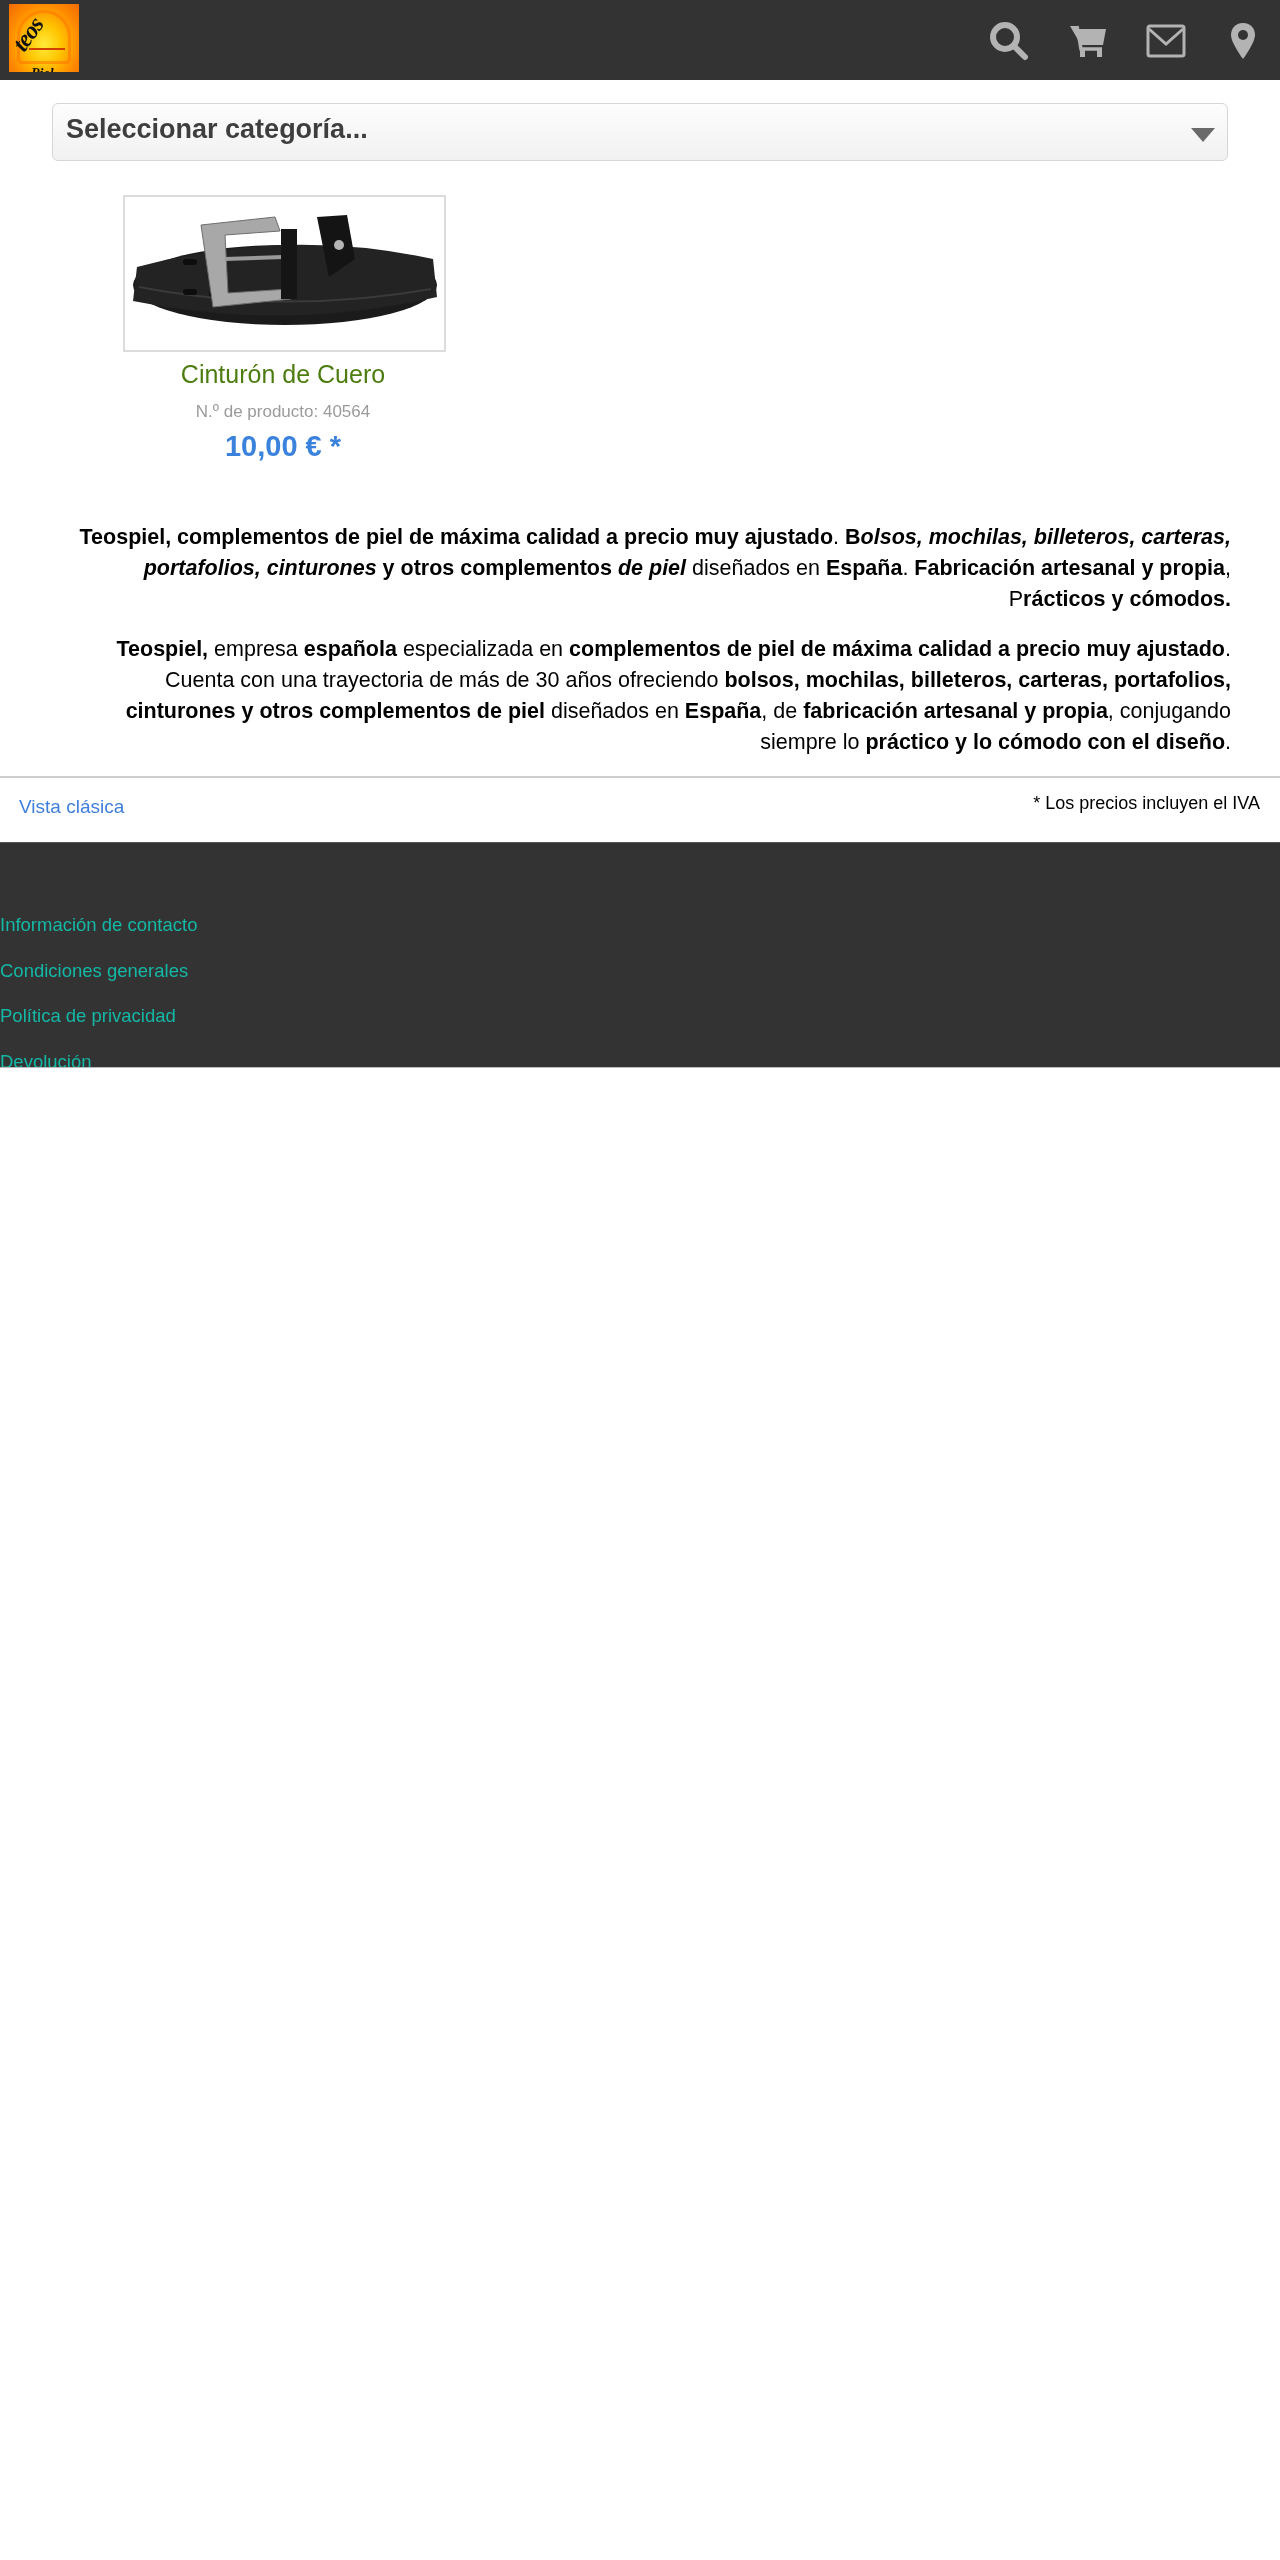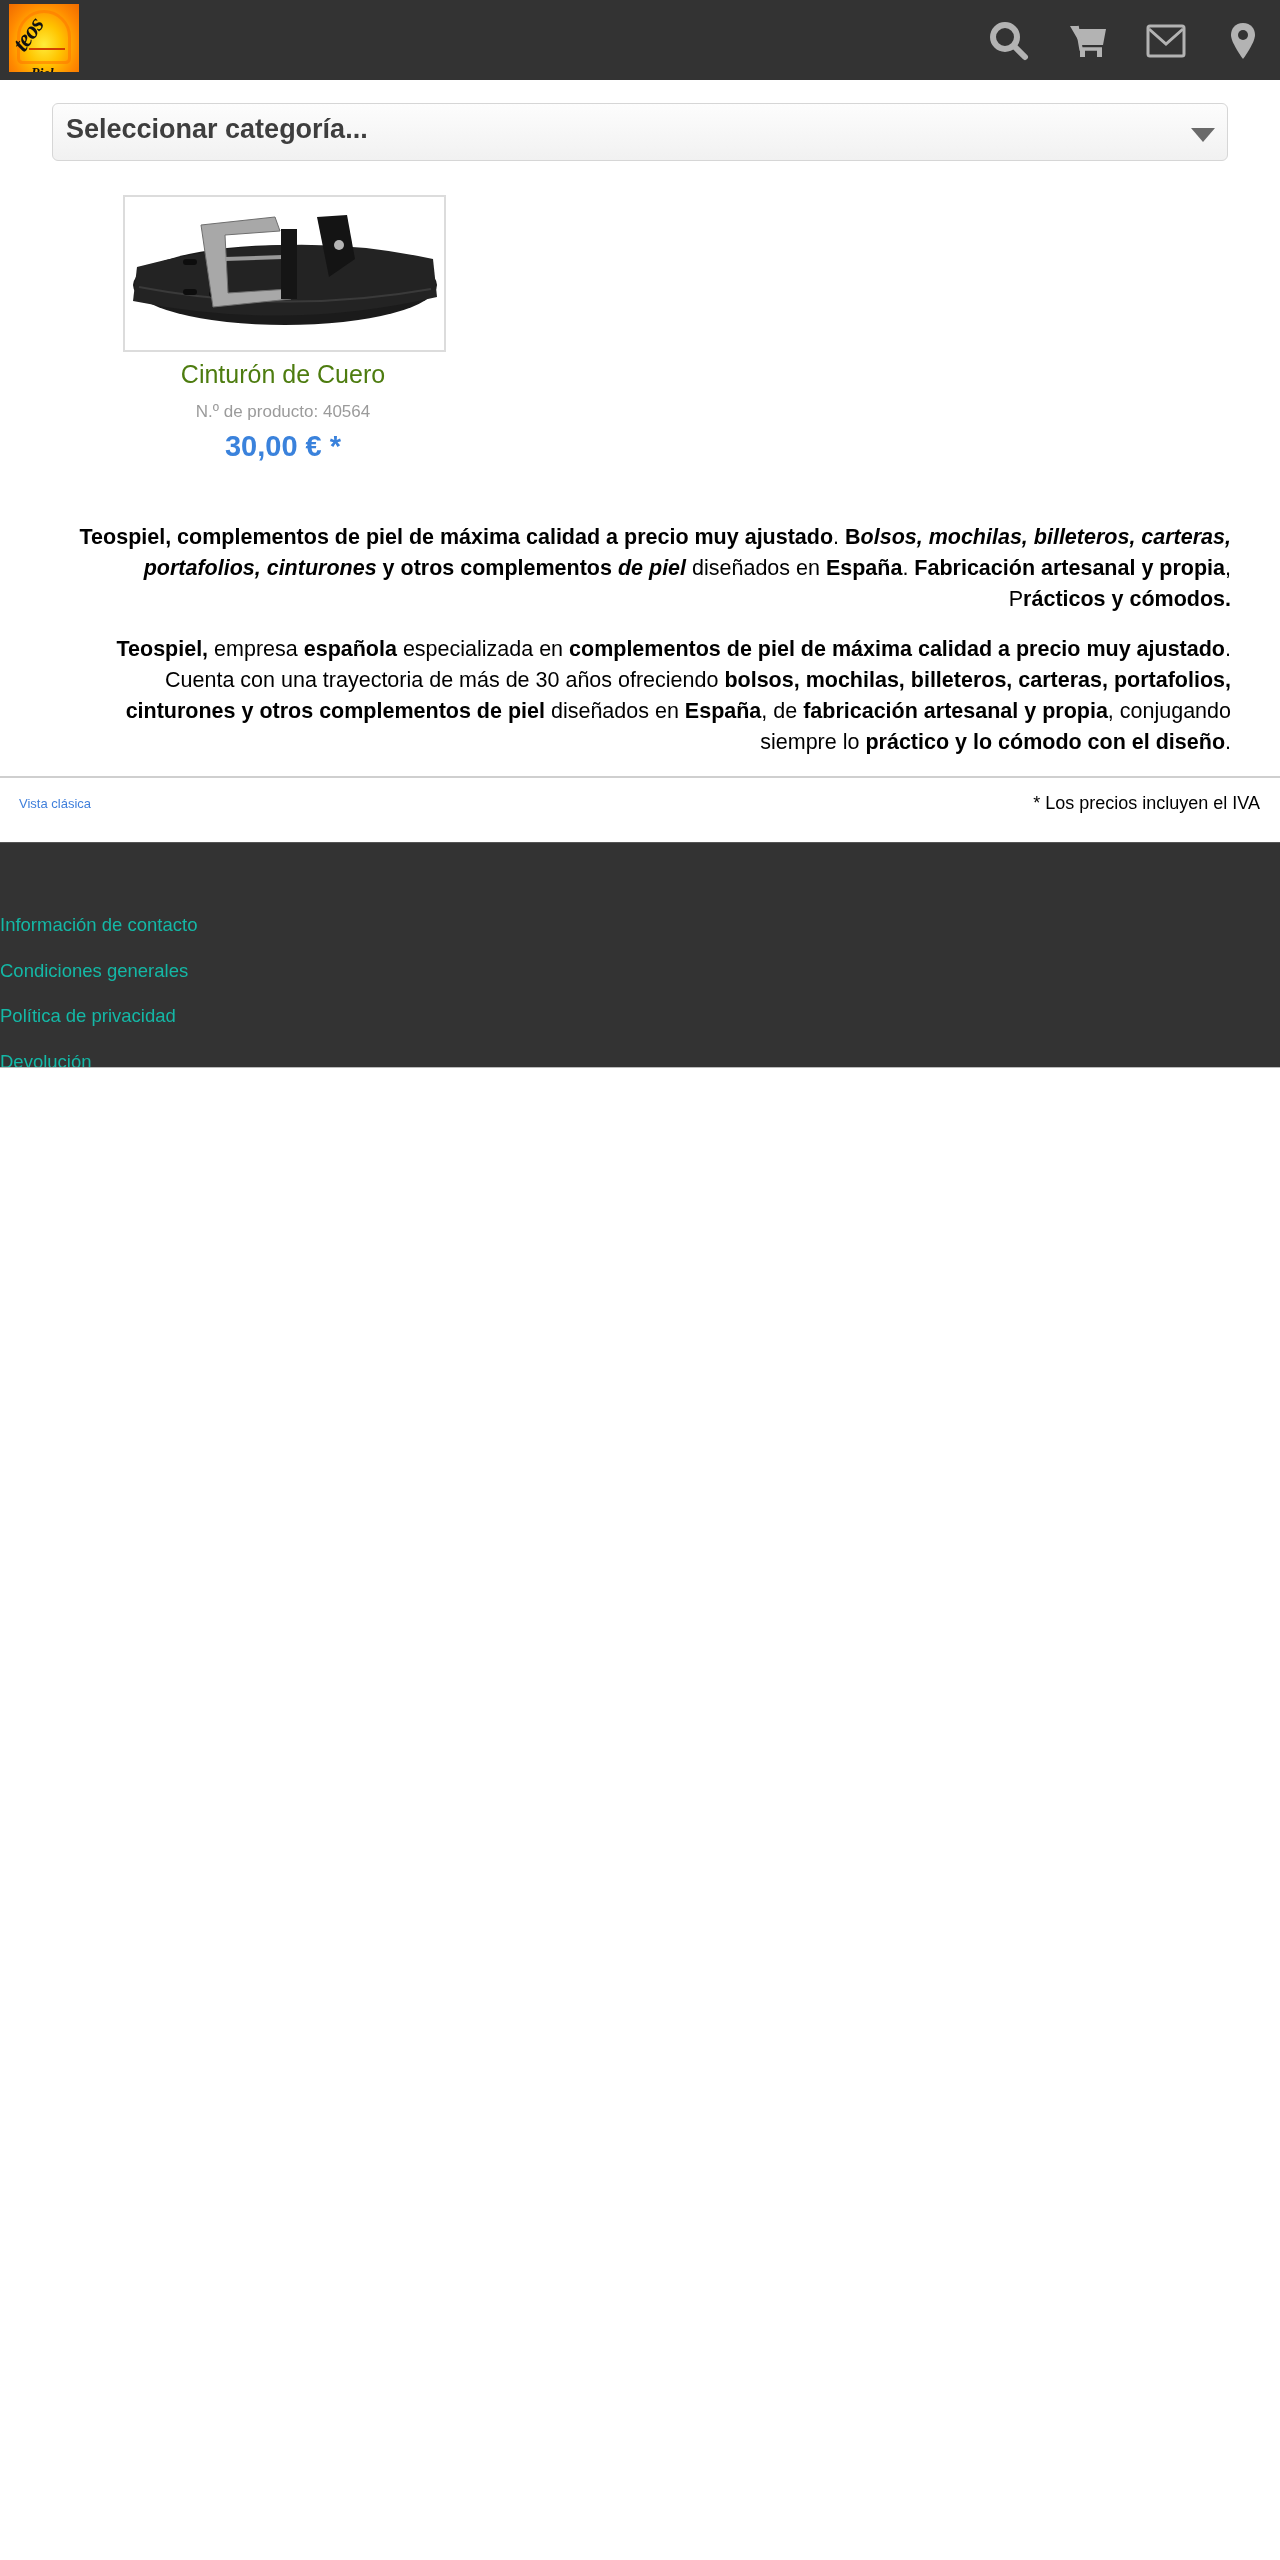--- a/index.html
+++ b/index.html
@@ -36,21 +36,21 @@
     .product-name { position: absolute; left: 0; top: 180px; width: 382px; font-size: 25px; color: #4d7c0f; cursor: pointer; }
     .product-num { position: absolute; left: 0; top: 222px; width: 382px; font-size: 17px; color: #9b9b9b; }
     .product-price { position: absolute; left: 0; top: 250px; width: 382px; font-size: 29px; font-weight: bold; color: #3a82dc; }
 
     .desc { position: absolute; left: 51px; top: 522px; width: 1180px; font-size: 21.5px; line-height: 31px; color: #000; }
     .desc p { margin-bottom: 19px; text-align: right; }
     .desc b { font-weight: bold; }
     .desc i { font-style: italic; }
 
     .divider { position: absolute; left: 0; top: 776px; width: 1280px; height: 2px; background: #cfcfcf; }
-    .classic-link { position: absolute; left: 19px; top: 796px; font-size: 13px; color: #3f7fdb; cursor: pointer; text-decoration: none; }
+    .classic-link { position: absolute; left: 19px; top: 796px; font-size: 19px; color: #3f7fdb; cursor: pointer; text-decoration: none; }
     .vat-note { position: absolute; right: 20px; top: 793px; font-size: 18px; color: #000; }
 
     .footer { position: absolute; left: 0; top: 842px; width: 1280px; height: 225px; background: #333333; border-top: 1px solid #555; }
     .footer-link { position: absolute; left: 0; width: 1280px; text-align: left; font-size: 18.5px; color: #14b8a6; cursor: pointer; margin-top: 48px; }
     .footer-bottom { position: absolute; left: 0; top: 1067px; width: 1280px; height: 1px; background: #bbbbbb; }
   </style>
 </head>
 <body>
 
 <header class="header">
@@ -107,21 +107,21 @@
       <rect x="84" y="94" width="14" height="6" rx="3" fill="#0d0d0d"></rect>
       <path d="M76 28 L 150 20 L 155 34 L 100 38 L 103 96 L 164 92 L 166 102 L 88 110 Z" fill="#a8a8a8" stroke="#6e6e6e" stroke-width="1"></path>
       <line x1="100" y1="62" x2="158" y2="60" stroke="#9a9a9a" stroke-width="4"></line>
       <rect x="156" y="32" width="16" height="70" fill="#151515"></rect>
       <path d="M192 20 L 222 18 L 230 62 L 204 80 Z" fill="#141414"></path>
       <circle cx="214" cy="48" r="5" fill="#b5b5b5"></circle>
     </svg>
   </div>
   <div class="product-name">Cinturón de Cuero</div>
   <div class="product-num">N.º de producto: 40564</div>
-  <div class="product-price">30,00 € *</div>
+  <div class="product-price">10,00 € *</div>
 </div>
 
 <div class="desc">
   <p><b>Teospiel, complementos de piel de máxima calidad a precio muy ajustado</b>. <b>B</b><b><i>olsos, mochilas, billeteros, carteras, portafolios, cinturones</i></b><b> y otros complementos </b><b><i>de piel</i></b> diseñados en <b>España</b>. <b>Fabricación artesanal y propia</b>, P<b>rácticos y cómodos.</b></p>
   <p><b>Teospiel,</b> empresa <b>española</b> especializada en <b>complementos de piel de máxima calidad a precio muy ajustado</b>. Cuenta con una trayectoria de más de 30 años ofreciendo <b>bolsos, mochilas, billeteros, carteras, portafolios, cinturones y otros complementos de piel</b> diseñados en <b>España</b>, de <b>fabricación artesanal y propia</b>, conjugando siempre lo <b>práctico y lo cómodo con el diseño</b>.</p>
 </div>
 
 <div class="divider"></div>
 <a class="classic-link">Vista clásica</a>
 <div class="vat-note">* Los precios incluyen el IVA</div>

